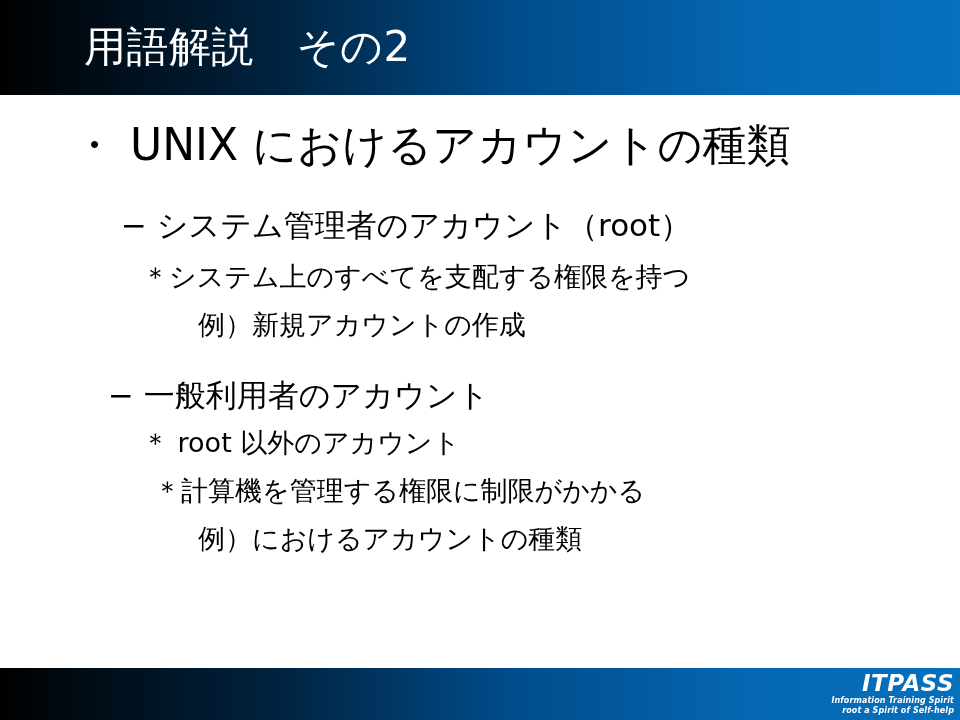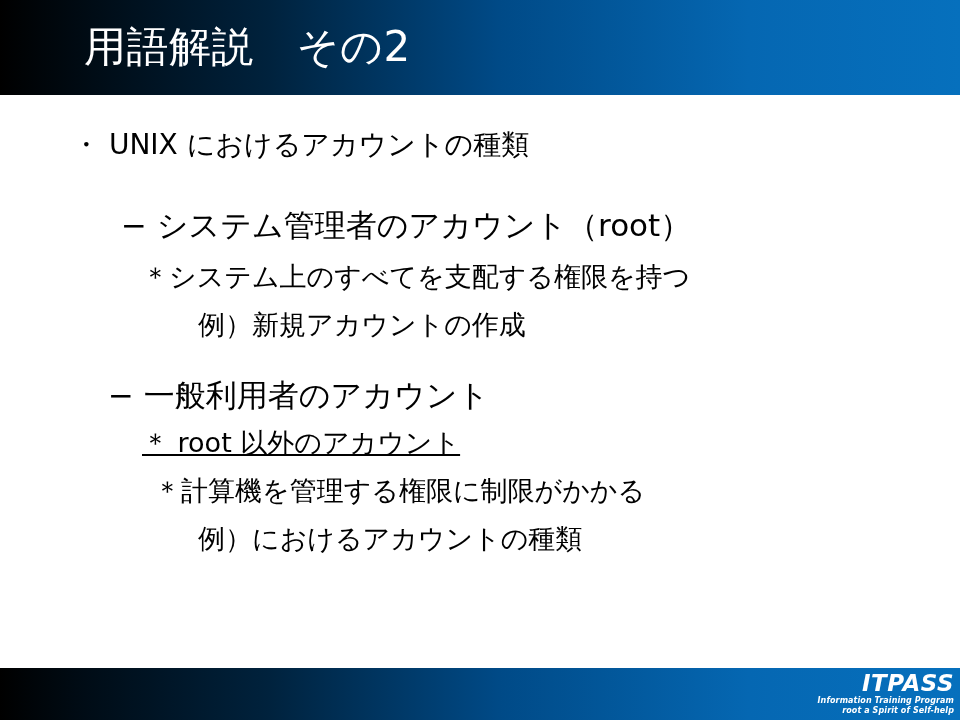--- a/index.html
+++ b/index.html
@@ -61,21 +61,21 @@
 
   .line {
     position: absolute;
     white-space: pre;
     color: #000000;
     font-weight: 400;
   }
 
   .lvl1 {
     left: 72px;
-    font-size: 28px;
+    font-size: 44px;
     line-height: 48px;
   }
   .lvl2 {
     left: 108px;
     font-size: 31px;
     line-height: 40px;
   }
   .lvl3 {
     left: 142px;
     font-size: 27px;
@@ -135,26 +135,26 @@
   <div class="header-band">
     <div class="slide-title">用語解説　その2</div>
   </div>
 
   <div class="body-area">
     <div class="line lvl1" style="top: 26px;">・ UNIX におけるアカウントの種類</div>
     <div class="line lvl2" style="top: 110px; margin-left: 13px;">− システム管理者のアカウント（root）</div>
     <div class="line lvl3" style="top: 164px;">＊システム上のすべてを支配する権限を持つ</div>
     <div class="line lvl4" style="top: 212px;">例）新規アカウントの作成</div>
     <div class="line lvl2" style="top: 280px;">− 一般利用者のアカウント</div>
-    <div class="line lvl3" style="top: 330px; text-decoration: underline;">＊ root 以外のアカウント</div>
+    <div class="line lvl3" style="top: 330px;">＊ root 以外のアカウント</div>
     <div class="line lvl3" style="top: 378px; margin-left: 12px;">＊計算機を管理する権限に制限がかかる</div>
     <div class="line lvl4" style="top: 426px;">例）におけるアカウントの種類</div>
   </div>
 
   <div class="footer-band">
     <div class="logo-wrap">
       <div class="logo-main">ITPASS</div>
-      <div class="logo-sub">Information Training Program</div>
+      <div class="logo-sub">Information Training Spirit</div>
       <div class="logo-sub">root a Spirit of Self-help</div>
     </div>
   </div>
 
 </div>
 
 </body></html>

